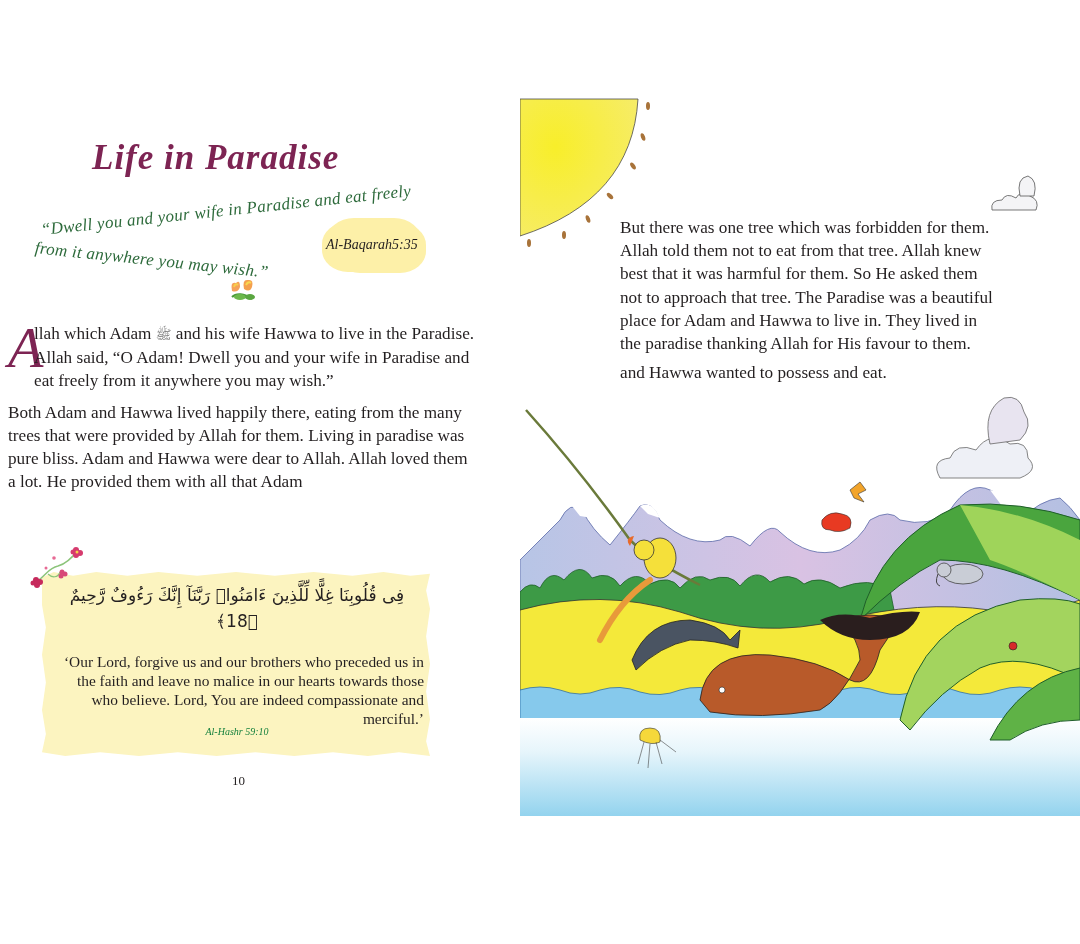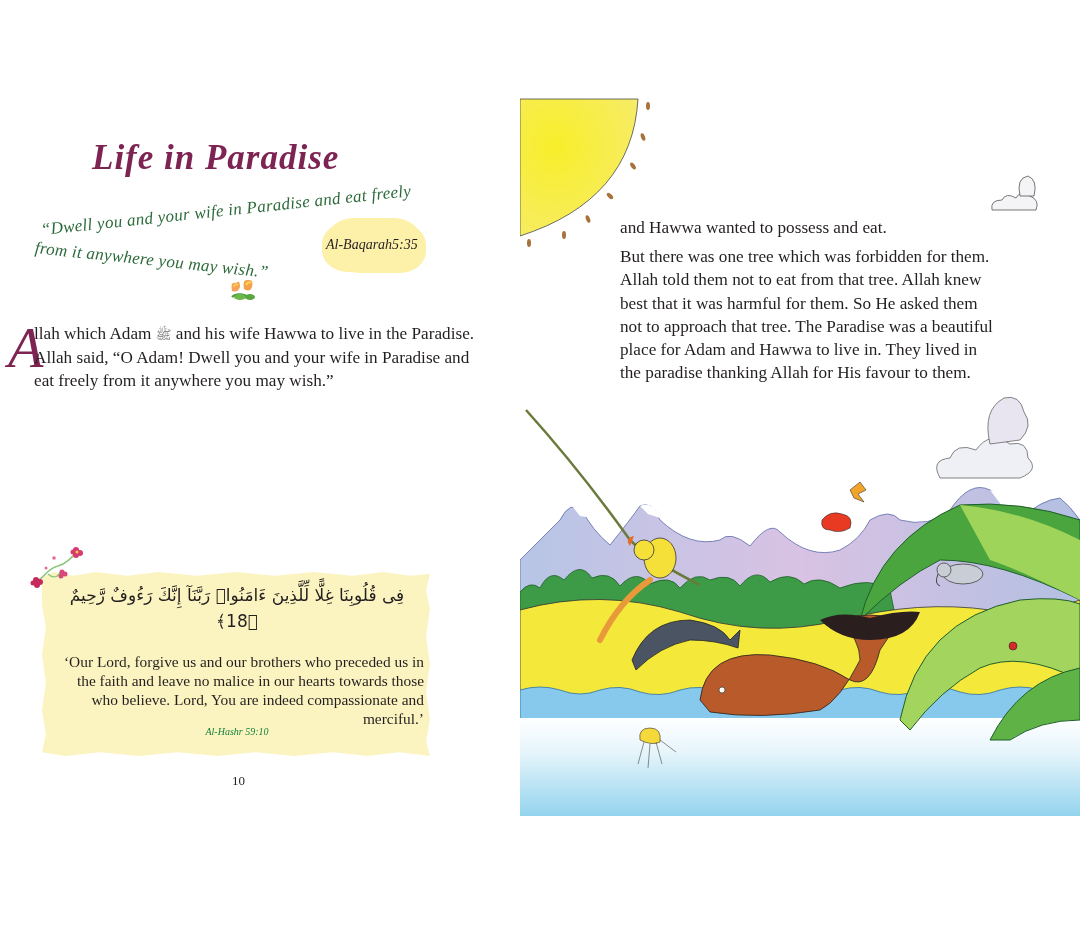--- a/index.html
+++ b/index.html
@@ -97,20 +97,21 @@
     <path d="M6 16 Q4 6 10 8 Q14 4 14 12 Q12 18 6 16Z" fill="#f5a25a"></path>
     <path d="M8 12 Q9 8 12 10" stroke="#f7d04a" stroke-width="2" fill="none"></path>
     <path d="M18 14 Q16 4 22 5 Q28 4 26 12 Q24 18 18 14Z" fill="#f4a04e"></path>
     <path d="M20 10 Q22 6 25 8" stroke="#f8d850" stroke-width="2" fill="none"></path>
   </svg>
 
   <div class="body-text">
     <p>
       <span class="dropcap">A</span><span>llah which Adam </span><span class="honor">ﷺ</span><span> and his wife Hawwa to live in the Paradise.  Allah said, “O Adam! Dwell you and your wife in Paradise and eat freely from it anywhere you may wish.”</span>
     </p>
+    <p>Both Adam and Hawwa lived happily there, eating from the many trees that were provided by Allah for them. Living in paradise was pure bliss. Adam and Hawwa were dear to Allah. Allah loved them a lot. He provided them with all that Adam</p>
   </div>
 
   <div class="prayer-box"></div>
   <svg class="prayer-flowers" viewBox="0 0 60 50">
     <path d="M8 40 C18 34, 20 26, 30 24 C38 22, 44 16, 50 8" stroke="#8cc47a" stroke-width="1.5" fill="none"></path>
     <path d="M20 32 C24 36, 30 36, 32 30" stroke="#8cc47a" stroke-width="1.2" fill="none"></path>
     <g fill="#d63b6e">
       <circle cx="48" cy="8" r="3"></circle>
         <circle cx="52" cy="11" r="3"></circle>
         <circle cx="48" cy="13" r="3"></circle>
@@ -235,16 +236,16 @@
       <circle cx="202" cy="690" r="3" fill="#fff" stroke="#222" stroke-width="0.6"></circle>
     </g>
 
     <g>
       <path d="M120 740 Q118 728 130 728 Q142 728 140 742 Q132 746 120 740 Z" fill="#f5d83a" stroke="#333" stroke-width="0.6"></path>
       <path d="M124 742 L118 764 M130 744 L128 768 M136 742 L142 764 M140 740 L156 752" stroke="#444" stroke-width="0.6" fill="none"></path>
     </g>
   </svg>
 
   <div class="right-text">
+    <p>But there was one tree which was forbidden for them. Allah told them not to eat from that tree. Allah knew best that it was harmful for them. So He asked them not to approach that tree. The Paradise was a beautiful place for Adam and Hawwa to live in. They lived in the paradise thanking Allah for His favour to them.</p>
     <p>and Hawwa wanted to possess and eat.</p>
-    <p>But there was one tree which was forbidden for them. Allah told them not to eat from that tree. Allah knew best that it was harmful for them. So He asked them not to approach that tree. The Paradise was a beautiful place for Adam and Hawwa to live in. They lived in the paradise thanking Allah for His favour to them.</p>
   </div>
 </div>
 
 </body></html>

